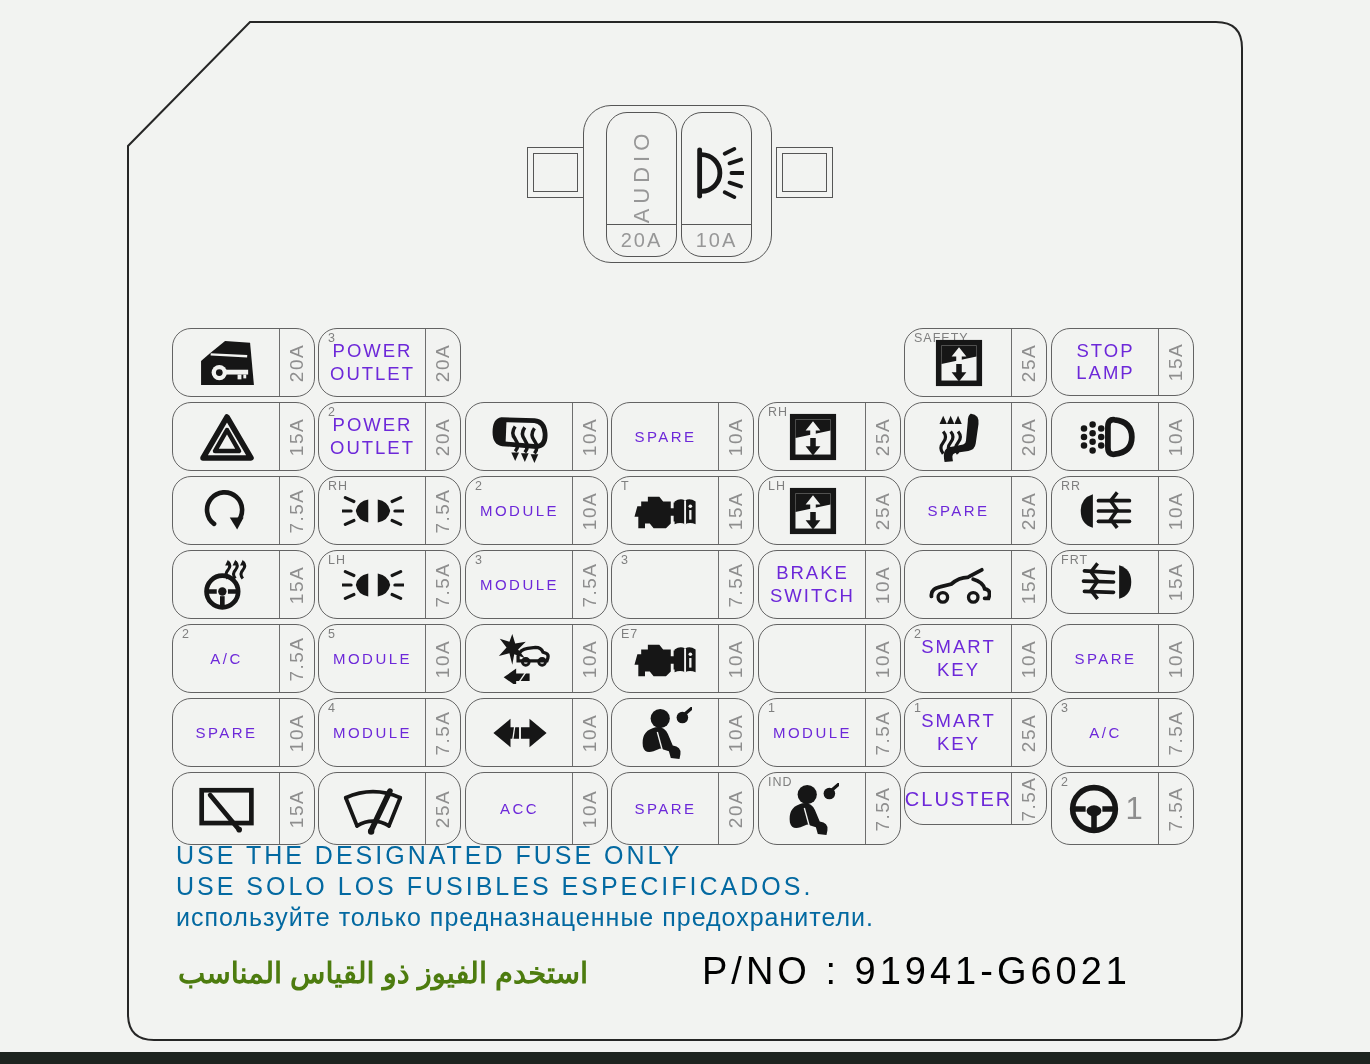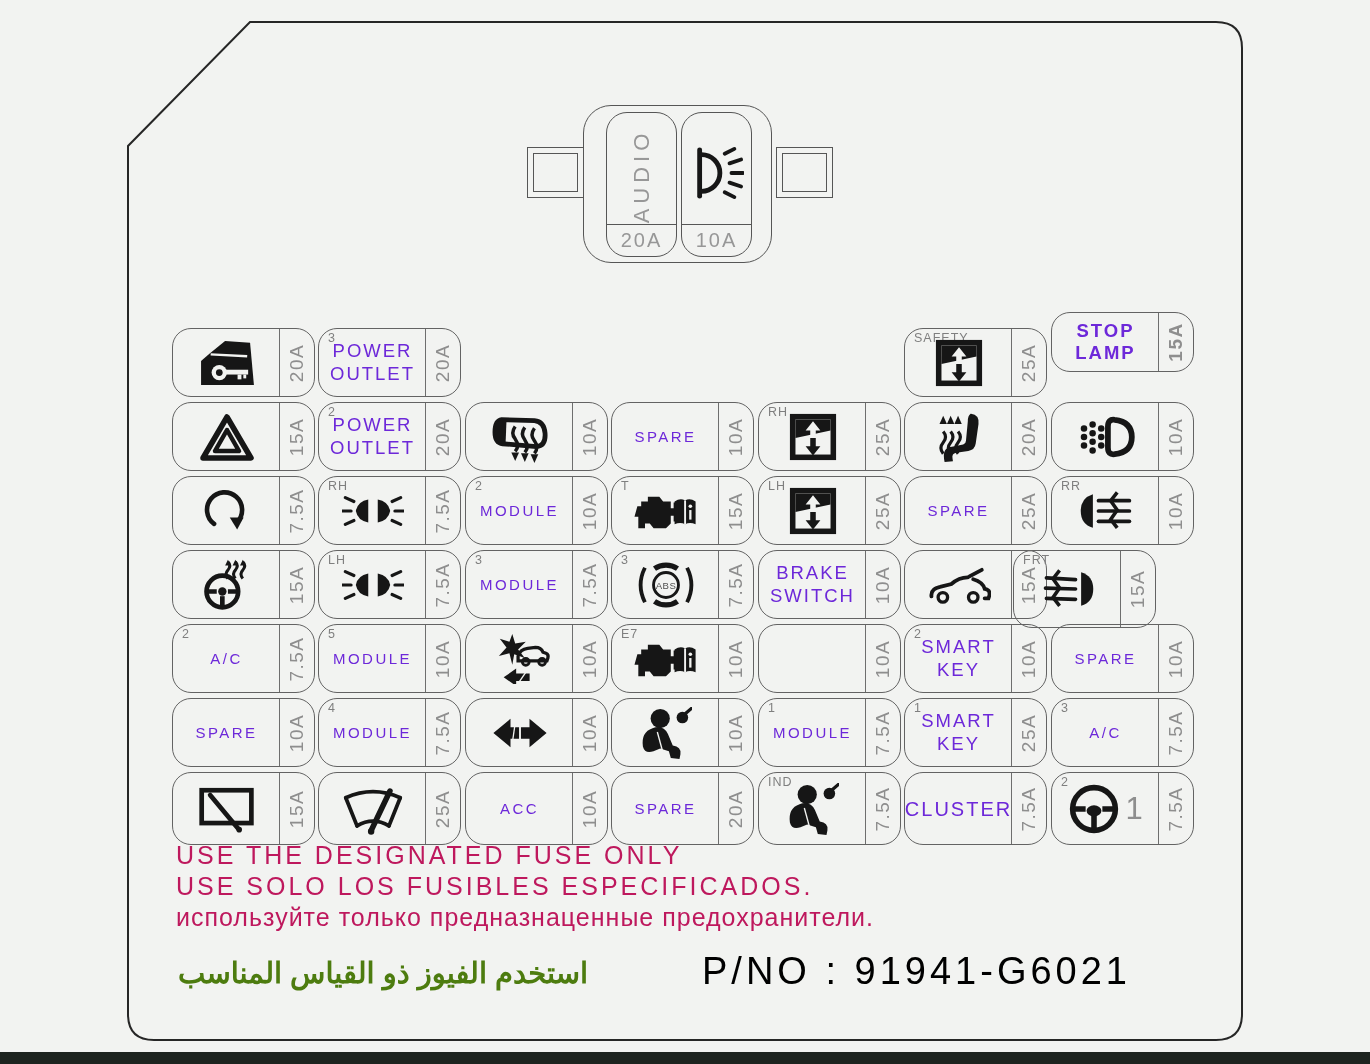--- a/index.html
+++ b/index.html
@@ -38,21 +38,21 @@
     font-size:19px;color:#8e8e8e;letter-spacing:1.5px;white-space:nowrap}
   .corner{position:absolute;top:3px;left:9px;font-size:12.5px;color:#7f7f7f;letter-spacing:1px;line-height:1}
   .label{color:#6d28d9;letter-spacing:2.5px;line-height:1.2}
   .label.s1{font-size:15px}
   .label.s2{font-size:18.5px;letter-spacing:2px}
   .label.long{font-size:20px;letter-spacing:2px}
   .suffix{color:#8e8e8e;font-size:31px;margin-left:5px;line-height:1}
   .icon-wrap{line-height:0}
 
   
-  .warn{position:absolute;left:176px;color:#be185d;white-space:nowrap}
+  .warn{position:absolute;left:176px;color:#0369a1;white-space:nowrap}
   .w1{top:841px;font-size:25px;letter-spacing:3px}
   .w2{top:872px;font-size:25px;letter-spacing:3px}
   .w3{top:903px;font-size:25px;letter-spacing:1px}
   .arabic{position:absolute;left:178px;top:956px;font-size:29px;font-weight:bold;
     color:#4d7c0f;direction:rtl;letter-spacing:0}
   .pno{position:absolute;left:702px;top:950px;font-size:38px;color:#000000;
     letter-spacing:4px;white-space:nowrap}
 </style>
 </head>
 <body>
@@ -131,21 +131,21 @@
               <rect x="4" y="4" width="44" height="44" fill="none" stroke="#161616" stroke-width="6"></rect>
               <path d="M7 7 h38 v12 l-38 8 z" fill="#161616"></path>
               <polygon points="26,9 18,19 23,19 23,25 29,25 29,19 34,19" fill="#f2f3f1"></polygon>
               <polygon points="26,46 18,36 23,36 23,27 29,27 29,36 34,36" fill="#161616"></polygon>
             </svg></span>
         </div>
         <div class="amp">
           <span>25A</span>
         </div>
       </div>
-      <div class="cell" style="left: 1051px; top: 312px; width: 143px; height: 60px; font-weight: bold;">
+      <div class="cell" style="left: 1051px; top: 328px; width: 143px; height: 68px;">
         <div class="main">
           <div class="label s2">
             <div>STOP</div>
             <div>LAMP</div>
           </div>
         </div>
         <div class="amp">
           <span>15A</span>
         </div>
       </div>
@@ -400,30 +400,20 @@
           <div class="label s1">
             <div>MODULE</div>
           </div>
         </div>
         <div class="amp">
           <span>7.5A</span>
         </div>
       </div>
       <div class="cell" style="left: 611px; top: 550px; width: 143px; height: 69px;">
         <span class="corner">3</span>
-        <div class="main">
-          <span class="icon-wrap"><svg width="62" height="46" viewBox="0 0 64 48">
-              <path d="M10 6 q-9 18 0 36" fill="none" stroke="#161616" stroke-width="4"></path>
-              <path d="M54 6 q9 18 0 36" fill="none" stroke="#161616" stroke-width="4"></path>
-              <path d="M20 7 a21 21 0 0 1 24 0" fill="none" stroke="#161616" stroke-width="5.5"></path>
-              <path d="M20 41 a21 21 0 0 0 24 0" fill="none" stroke="#161616" stroke-width="5.5"></path>
-              <circle cx="32" cy="24" r="13" fill="none" stroke="#161616" stroke-width="3"></circle>
-              <text x="32" y="28" font-size="10" text-anchor="middle" fill="#4f4f4f" font-family="Liberation Sans,sans-serif" letter-spacing="0.5">ABS</text>
-            </svg></span>
-        </div>
         <div class="amp">
           <span>7.5A</span>
         </div>
       </div>
       <div class="cell" style="left: 758px; top: 550px; width: 143px; height: 69px;">
         <div class="main">
           <div class="label s2">
             <div>BRAKE</div>
             <div>SWITCH</div>
           </div>
@@ -438,21 +428,21 @@
               <path d="M4 32 q-1 -8 9 -10 l12 -3 q8 -7 17 -7 m6 2 q10 3 12 10 q6 1 5 7 l-1 3 h-4" fill="none" stroke="#161616" stroke-width="4" stroke-linecap="round"></path>
               <line x1="44" y1="11" x2="57" y2="4" stroke="#161616" stroke-width="4" stroke-linecap="round"></line>
               <circle cx="16" cy="33" r="5" fill="none" stroke="#161616" stroke-width="3.5"></circle>
               <circle cx="48" cy="33" r="5" fill="none" stroke="#161616" stroke-width="3.5"></circle>
             </svg></span>
         </div>
         <div class="amp">
           <span>15A</span>
         </div>
       </div>
-      <div class="cell" style="left: 1013px; top: 550px; width: 143px; height: 78px; text-decoration: underline;">
+      <div class="cell" style="left: 1051px; top: 550px; width: 143px; height: 64px; text-decoration: underline;">
         <span class="corner">FRT</span>
         <div class="main">
           <span class="icon-wrap"><svg width="58" height="44" viewBox="0 0 62 46">
               <path d="M45 5 v36 q13 -4 13 -18 q0 -14 -13 -18 z" fill="#161616"></path>
               <g stroke="#161616" stroke-width="4" stroke-linecap="round">
                 <line x1="8" y1="11" x2="39" y2="13"></line>
                 <line x1="7" y1="22" x2="39" y2="23"></line>
                 <line x1="8" y1="33" x2="39" y2="34"></line>
               </g>
               <path d="M22 3 l-7 9 7 10 -7 10 7 9" fill="none" stroke="#161616" stroke-width="3.8"></path>
@@ -679,21 +669,21 @@
               <path d="M13 22 q11 -4 16 6 l5 12 q9 1 8 9 l-1 5 -9 -1 -2 -7 -9 -3 -7 3 q-9 3 -11 -5 q-2 -15 10 -19 z" fill="#161616"></path>
               <circle cx="44" cy="11" r="6" fill="#161616"></circle>
               <line x1="47" y1="7" x2="54" y2="1" stroke="#161616" stroke-width="3.4" stroke-linecap="round"></line>
               <line x1="18" y1="26" x2="24" y2="48" stroke="#f2f3f1" stroke-width="1.4"></line>
             </svg></span>
         </div>
         <div class="amp">
           <span>7.5A</span>
         </div>
       </div>
-      <div class="cell" style="left: 904px; top: 772px; width: 143px; height: 73px; text-decoration: underline;">
+      <div class="cell" style="left: 904px; top: 772px; width: 143px; height: 53px; text-decoration: underline;">
         <div class="main">
           <div class="label long">
             <div>CLUSTER</div>
           </div>
         </div>
         <div class="amp">
           <span>7.5A</span>
         </div>
       </div>
       <div class="cell" style="left: 1051px; top: 772px; width: 143px; height: 73px;">

